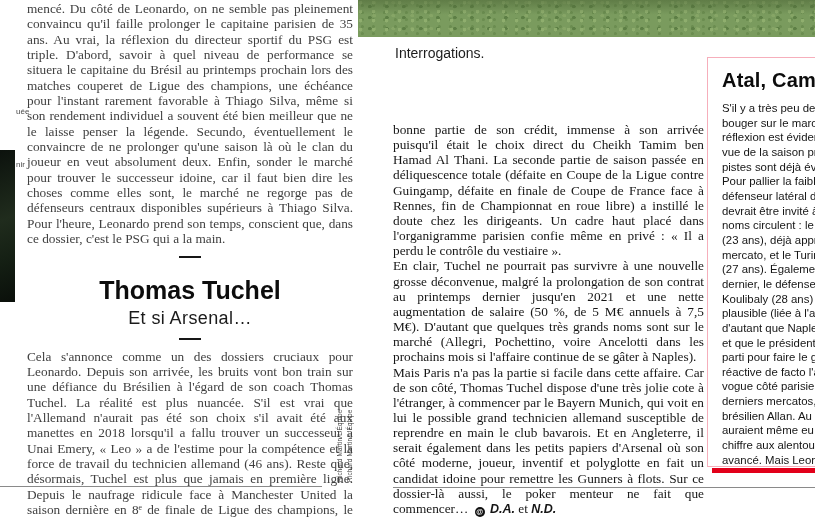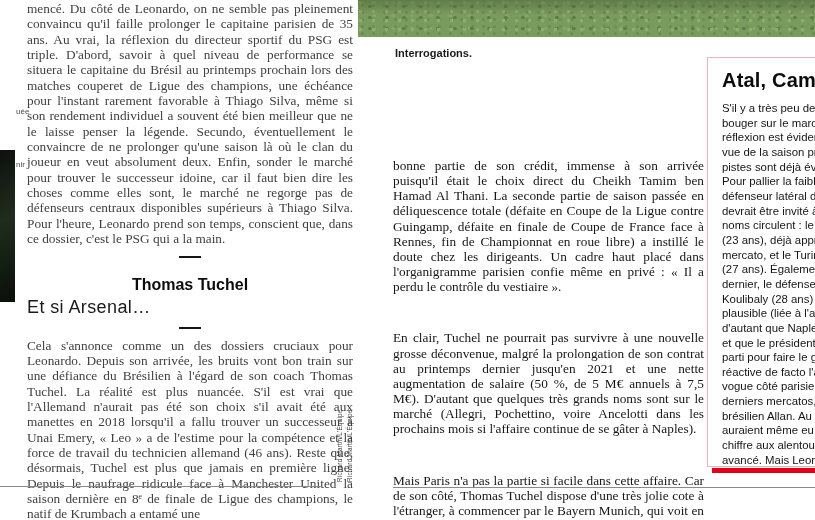--- a/index.html
+++ b/index.html
@@ -20,41 +20,41 @@
   .edge-frag.f1{top:107px;}
   .edge-frag.f2{top:120px;margin-top:40px;}
   .photo-sliver{position:absolute;left:0;top:150px;width:15px;height:152px;
     background:linear-gradient(160deg,#0c120d 0%,#202c1d 45%,#152014 70%,#0a0f0a 100%);}
   
   .col-left{position:absolute;left:27px;top:1px;width:326px;}
   .body-serif{font-size:13.3px;line-height:15.35px;text-align:justify;
     color:#404040;hyphens:auto;}
   .divider{width:22px;height:2px;background:#161616;margin:9px auto 9px;}
   .art-title{font-family:"Liberation Sans",sans-serif;font-weight:bold;
-    font-size:16px;text-align:center;color:#0c0c0c;margin-top:18px;}
+    font-size:25px;text-align:center;color:#0c0c0c;margin-top:18px;}
   .art-subtitle{font-family:"Liberation Sans",sans-serif;font-weight:300;
-    font-size:18px;letter-spacing:.4px;color:#1a1a1a;margin-top:3px;}
+    font-size:18px;letter-spacing:.4px;text-align:center;color:#1a1a1a;margin-top:3px;}
   
   .grass{position:absolute;left:358px;top:0;width:457px;height:37px;
     background-color:var(--grass-green);
     background-image:
       linear-gradient(180deg,rgba(74,99,52,.55) 0%,rgba(74,99,52,0) 40%),
       radial-gradient(circle at 20% 30%, #8fae6e 0 1.6px, rgba(0,0,0,0) 2px),
       radial-gradient(circle at 70% 60%, #5d7f45 0 1.6px, rgba(0,0,0,0) 2px),
       radial-gradient(circle at 40% 80%, #6b8d50 0 1.2px, rgba(0,0,0,0) 1.8px),
       radial-gradient(circle at 85% 20%, #86a566 0 1.6px, rgba(0,0,0,0) 2px);
     background-size:100% 100%,13px 9px,17px 11px,11px 7px,19px 13px;}
   
   .caption{position:absolute;left:395px;top:46px;width:312px;
     font-family:"Liberation Sans",sans-serif;color:#1c1c1c;}
-  .caption .cap-title{font-weight:bold;font-size:11px;line-height:14px;}
+  .caption .cap-title{font-weight:normal;font-size:14px;line-height:14px;}
   .caption .cap-text{font-size:10.3px;line-height:14.2px;font-weight:300;}
   
   .col-mid{position:absolute;left:393px;top:122px;width:311px;}
-  .col-mid p{font-size:13.3px;line-height:15.15px;text-align:justify;hyphens:auto;margin-top:36px;}
+  .col-mid p{font-size:13.3px;line-height:15.15px;text-align:justify;hyphens:auto;}
   .byline{font-family:"Liberation Serif",serif;white-space:nowrap;}
   .byline b{font-family:"Liberation Sans",sans-serif;font-size:12.5px;font-style:italic;}
   .premium-icon{display:inline-block;width:10px;height:10px;border-radius:50%;
     background:#111;color:#fff;font-family:"Liberation Sans",sans-serif;
     font-size:7px;font-weight:bold;text-align:center;line-height:10px;
     vertical-align:-1px;margin:0 2px 0 3px;}
   
   .credits{position:absolute;left:336px;top:416px;height:66px;display:flex;gap:3px;}
   .credit-line{writing-mode:vertical-rl;transform:rotate(180deg);
     font-family:"Liberation Sans",sans-serif;font-size:6.4px;color:#3d3d3d;

